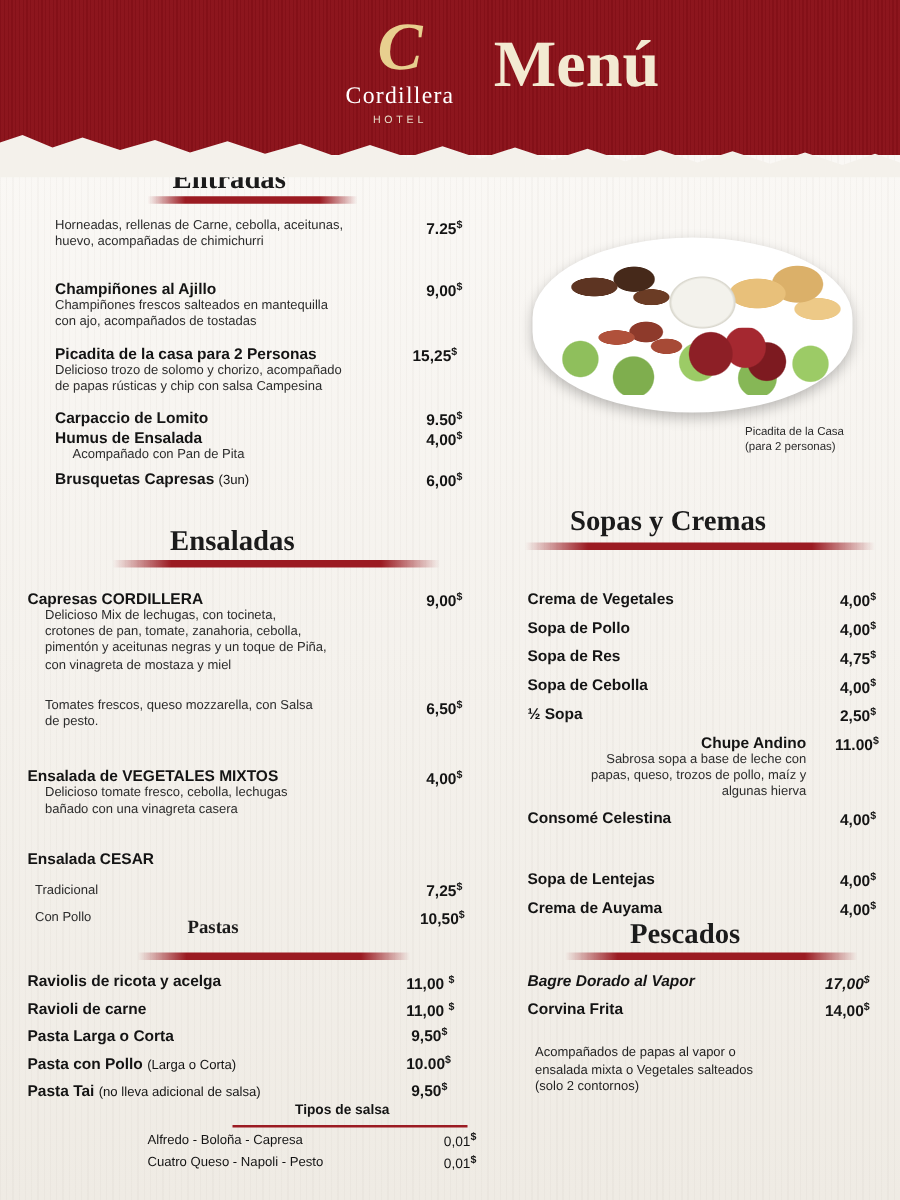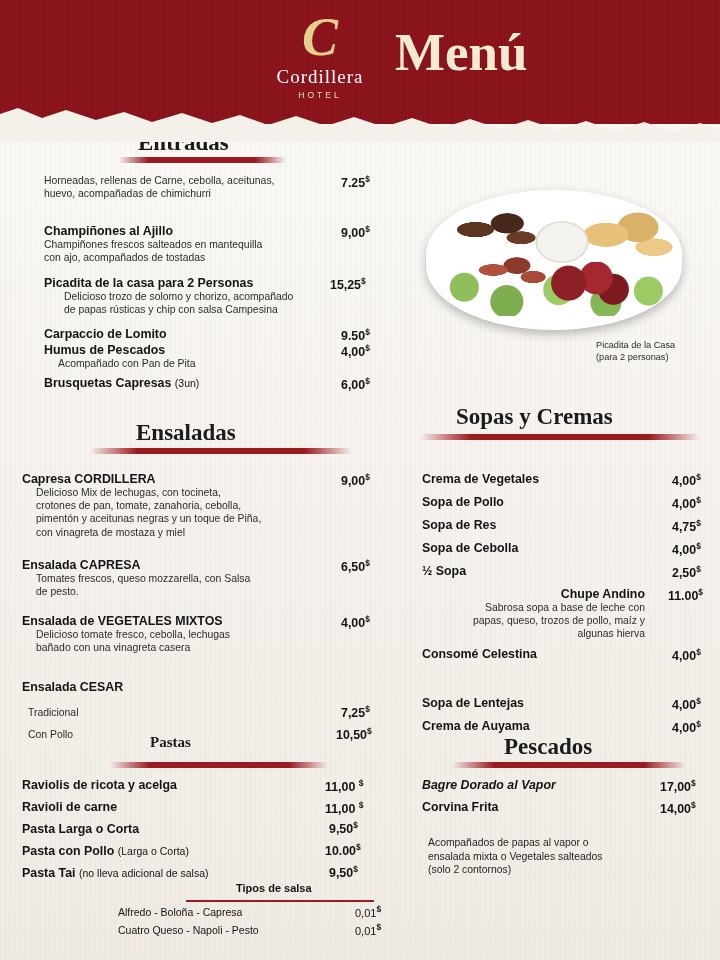--- a/index.html
+++ b/index.html
@@ -191,55 +191,54 @@
 
   <div class="item" style="left:44px; top:100px; width:300px;">
     <div class="nm">Champiñones al Ajillo</div>
     <div class="desc" style="white-space:pre-line;">Champiñones frescos salteados en mantequilla
 con ajo, acompañados de tostadas</div>
   </div>
   <div class="price" style="left:341px; top:100px;"><span>9,00</span><sup>$</sup></div>
 
   <div class="item" style="left:44px; top:152px; width:300px;">
     <div class="nm">Picadita de la casa  para 2 Personas</div>
-    <div class="desc" style="white-space:pre-line;margin-left:20px;">Delicioso trozo de solomo y chorizo, acompañado
+    <div class="desc" style="white-space:pre-line;">Delicioso trozo de solomo y chorizo, acompañado
 de  papas rústicas y chip con salsa Campesina</div>
   </div>
   <div class="price" style="left:330px; top:152px;text-align:center;"><span>15,25</span><sup>$</sup></div>
 
   <div class="item" style="left:44px; top:203px; width:300px;">
     <div class="nm">Carpaccio de Lomito</div>
   </div>
   <div class="price" style="left:341px; top:203px;"><span>9.50</span><sup>$</sup></div>
 
   <div class="item" style="left:44px; top:219px; width:300px;">
-    <div class="nm">Humus de Pescados</div>
+    <div class="nm">Humus de Ensalada</div>
     <div class="desc" style="padding-left:14px;">Acompañado con Pan de Pita</div>
   </div>
   <div class="price" style="left:341px; top:219px;"><span>4,00</span><sup>$</sup></div>
 
   <div class="item" style="left:44px; top:252px; width:300px;">
     <div class="nm"><span>Brusquetas Capresas</span> <span class="small">(3un)</span></div>
   </div>
   <div class="price" style="left:341px; top:252px;"><span>6,00</span><sup>$</sup></div>
 
   <div class="sec-title" style="left:136px; top:296px; font-size:23px;">Ensaladas</div>
   <div class="sec-underline taper" style="left:90px; top:324px; width:262px;"></div>
 
   <div class="item" style="left:22px; top:348px; width:300px;">
-    <div class="nm">Capresa CORDILLERA</div>
+    <div class="nm">Capresas CORDILLERA</div>
     <div class="desc" style="white-space:pre-line; padding-left:14px;">Delicioso Mix de lechugas, con tocineta,
 crotones de pan, tomate, zanahoria, cebolla,
 pimentón y aceitunas negras y un toque de Piña,
 con vinagreta de mostaza y miel</div>
   </div>
   <div class="price" style="left:341px; top:348px;"><span>9,00</span><sup>$</sup></div>
 
   <div class="item" style="left:22px; top:434px; width:300px;">
-    <div class="nm">Ensalada CAPRESA</div>
     <div class="desc" style="white-space:pre-line; padding-left:14px;">Tomates frescos, queso mozzarella, con Salsa
 de pesto.</div>
   </div>
   <div class="price" style="left:341px; top:434px;"><span>6,50</span><sup>$</sup></div>
 
   <div class="item" style="left:22px; top:490px; width:320px;">
     <div class="nm">Ensalada de VEGETALES MIXTOS</div>
     <div class="desc" style="white-space:pre-line; padding-left:14px;">Delicioso tomate fresco, cebolla, lechugas
 bañado con una vinagreta casera</div>
   </div>
@@ -346,21 +345,21 @@
 
   <div class="salsa-row" style="left:118px; top:800px;">Cuatro Queso  -  Napoli   -   Pesto</div>
   <div class="price plain" style="left:355px; top:798px; font-size:11px;"><span>0,01</span><sup>$</sup></div>
 
   <div class="sec-title" style="left:504px; top:610px; font-size:23px;">Pescados</div>
   <div class="sec-underline taper" style="left:452px; top:638px; width:234px;"></div>
 
   <div class="item" style="left:422px; top:654px;font-style:italic;">
     <div class="nm">Bagre Dorado al Vapor</div>
   </div>
-  <div class="price" style="left:660px; top:654px;"><span>17,00</span><sup>$</sup></div>
+  <div class="price" style="left:660px; top:654px;font-style:italic;"><span>17,00</span><sup>$</sup></div>
 
   <div class="item" style="left:422px; top:676px;">
     <div class="nm">Corvina Frita</div>
   </div>
   <div class="price" style="left:660px; top:676px;"><span>14,00</span><sup>$</sup></div>
 
   <div class="note" style="left:428px; top:712px; white-space:pre-line;">Acompañados de papas al vapor o
 ensalada mixta o Vegetales salteados
 (solo 2 contornos)</div>
 

